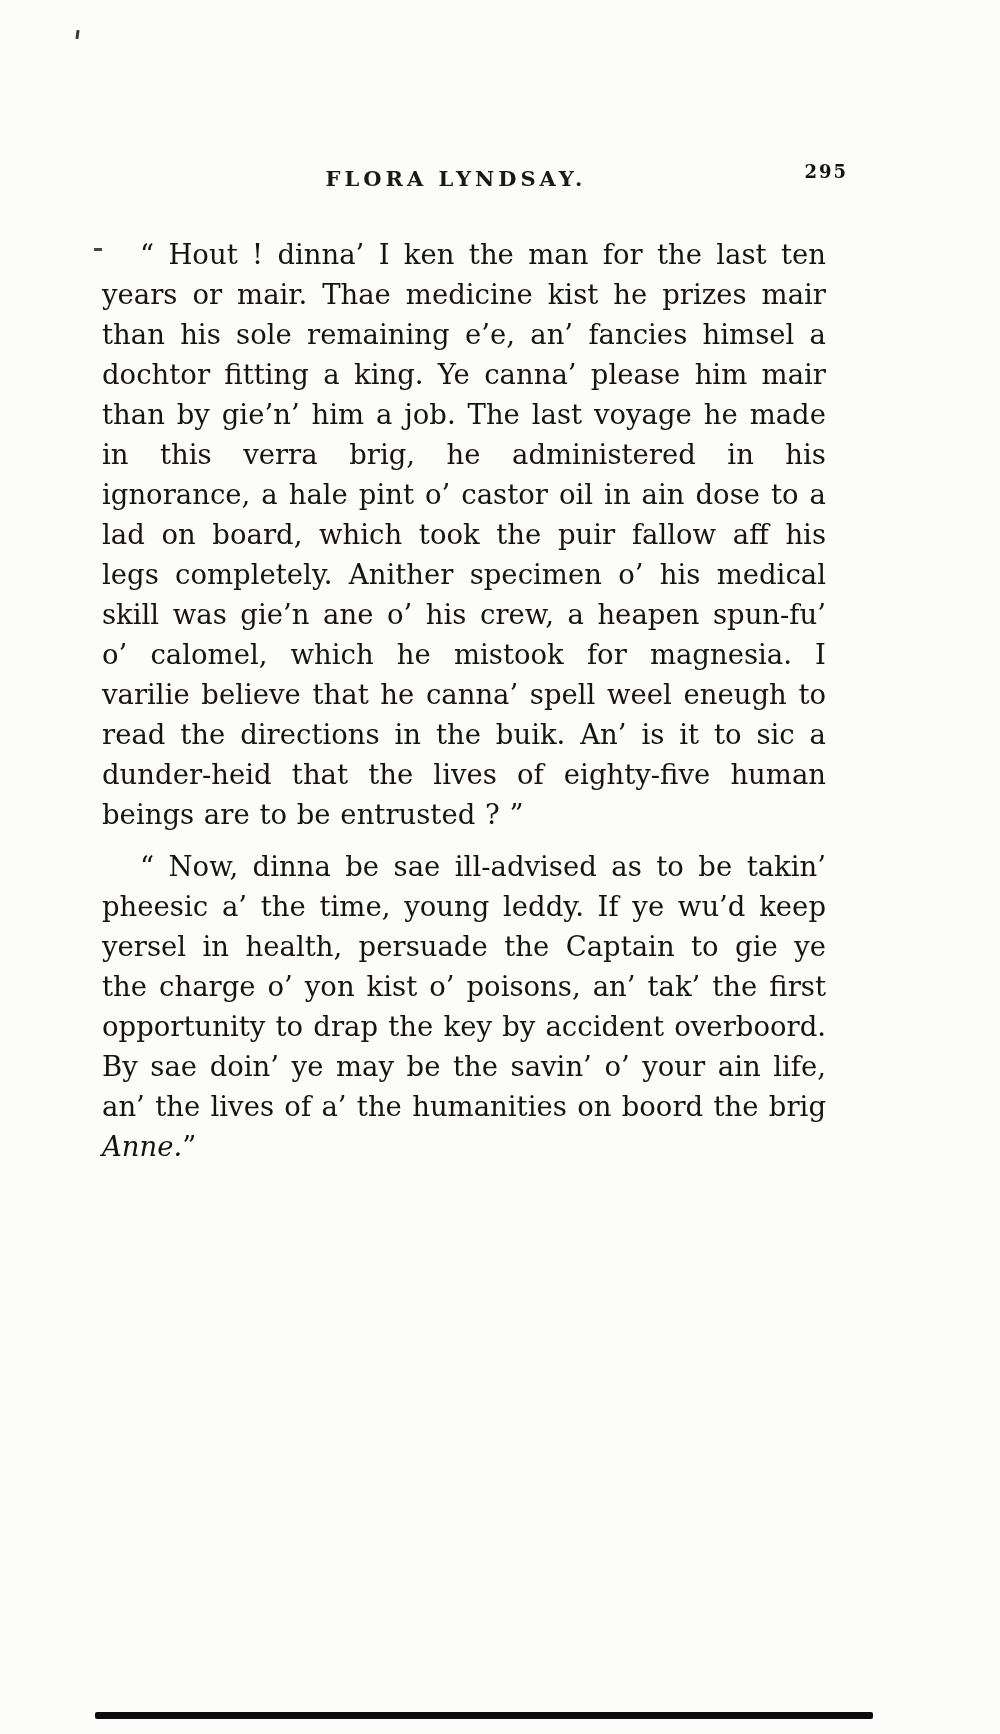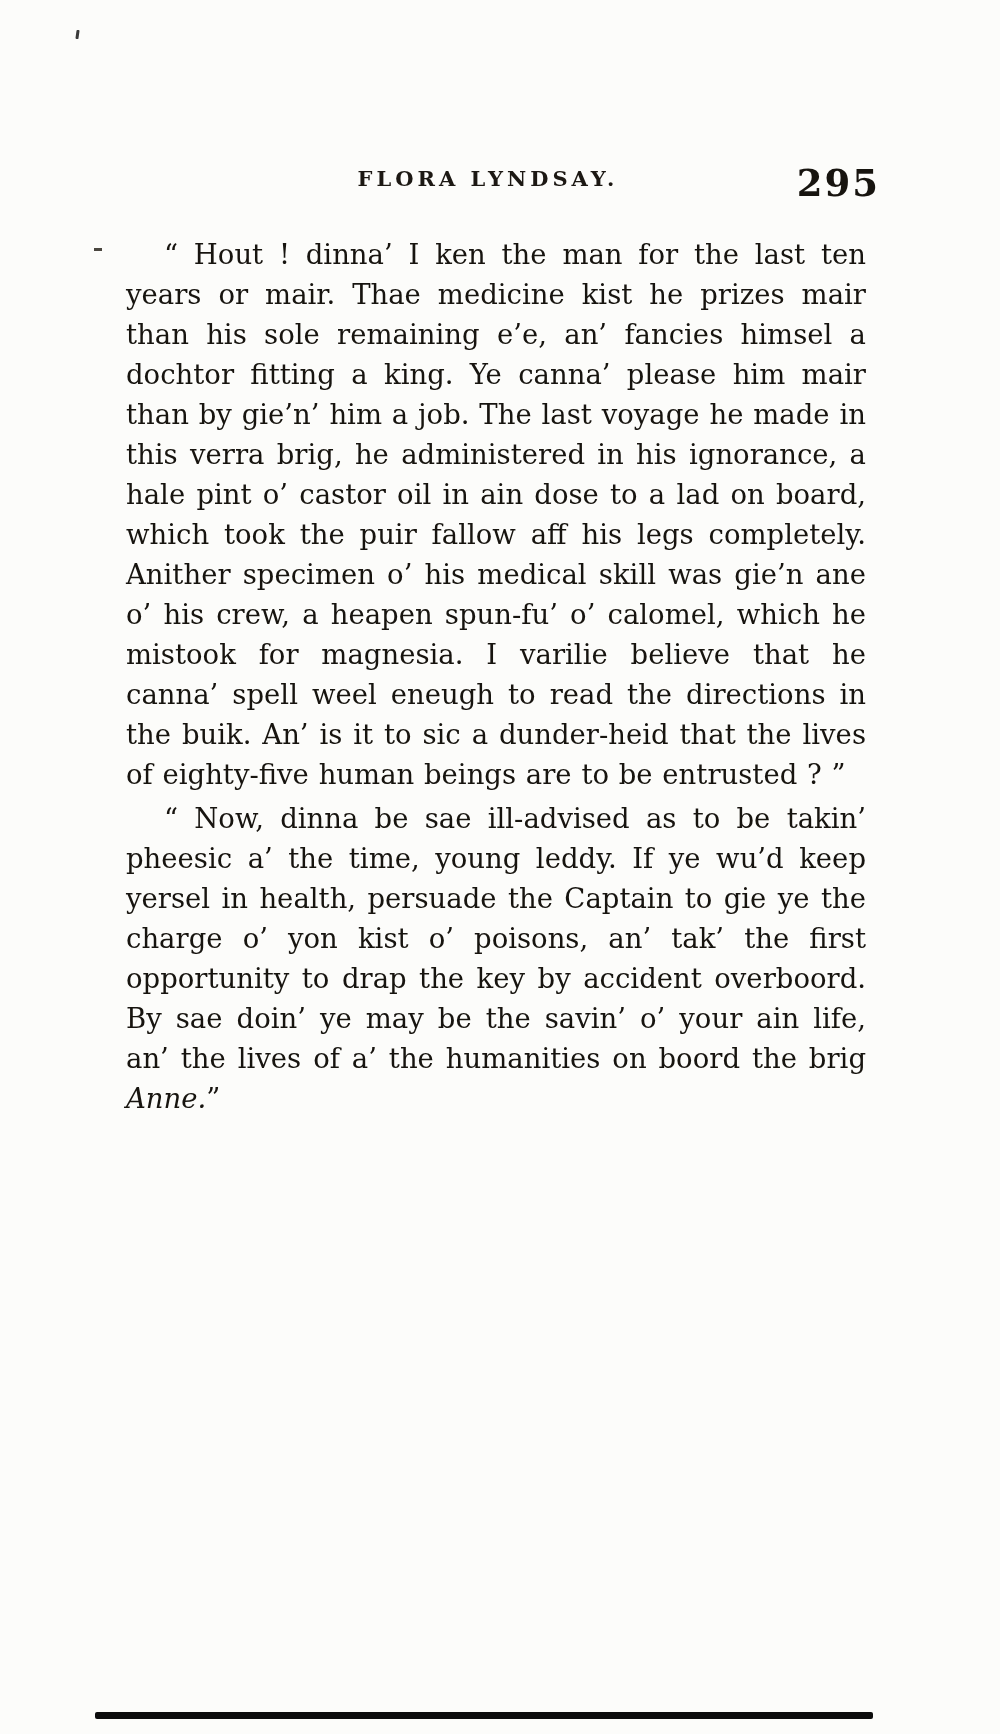--- a/index.html
+++ b/index.html
@@ -11,21 +11,20 @@
     height: 1734px;
     background: #fcfcfa;
     color: #17140f;
     font-family: "DejaVu Serif", "Liberation Serif", serif;
     position: relative;
     overflow: hidden;
   }
   .page {
     position: absolute;
     inset: 0;
-    padding-left: 32px;
   }
   .header {
     position: relative;
     width: 748px;
     margin: 166px 0 0 92px;
     height: 36px;
   }
   .running-head {
     position: absolute;
     left: 0;
@@ -33,35 +32,35 @@
     text-align: center;
     font-size: 21px;
     font-weight: bold;
     letter-spacing: 4px;
     color: #1c1813;
   }
   .page-number {
     position: absolute;
     right: -8px;
     top: -5px;
-    font-size: 37px;
+    font-size: 18px;
     font-weight: bold;
     letter-spacing: 2px;
     margin-left: 48px;
   }
   .body-text {
     width: 748px;
     margin: 32px 0 0 90px;
     font-size: 27.5px;
     line-height: 40px;
     text-align: justify;
     word-spacing: 1px;
   }
   .body-text p {
-    margin: 4px;
+    margin: 12px;
     text-indent: 38px;
   }
   .body-text i {
   }
   .bottom-line {
     position: absolute;
     left: 95px;
     bottom: 15px;
     width: 778px;
     height: 7px;

